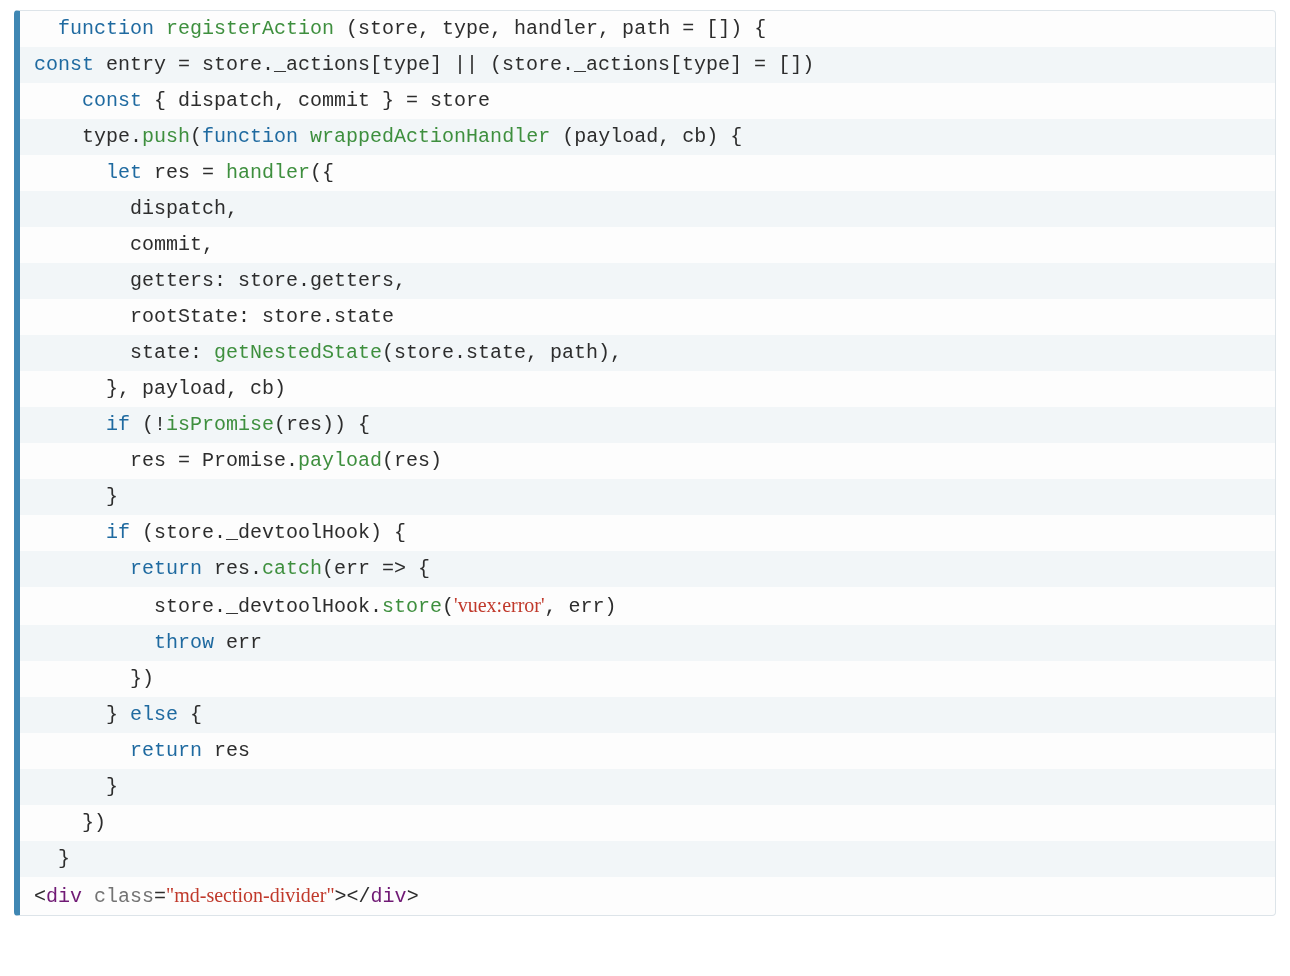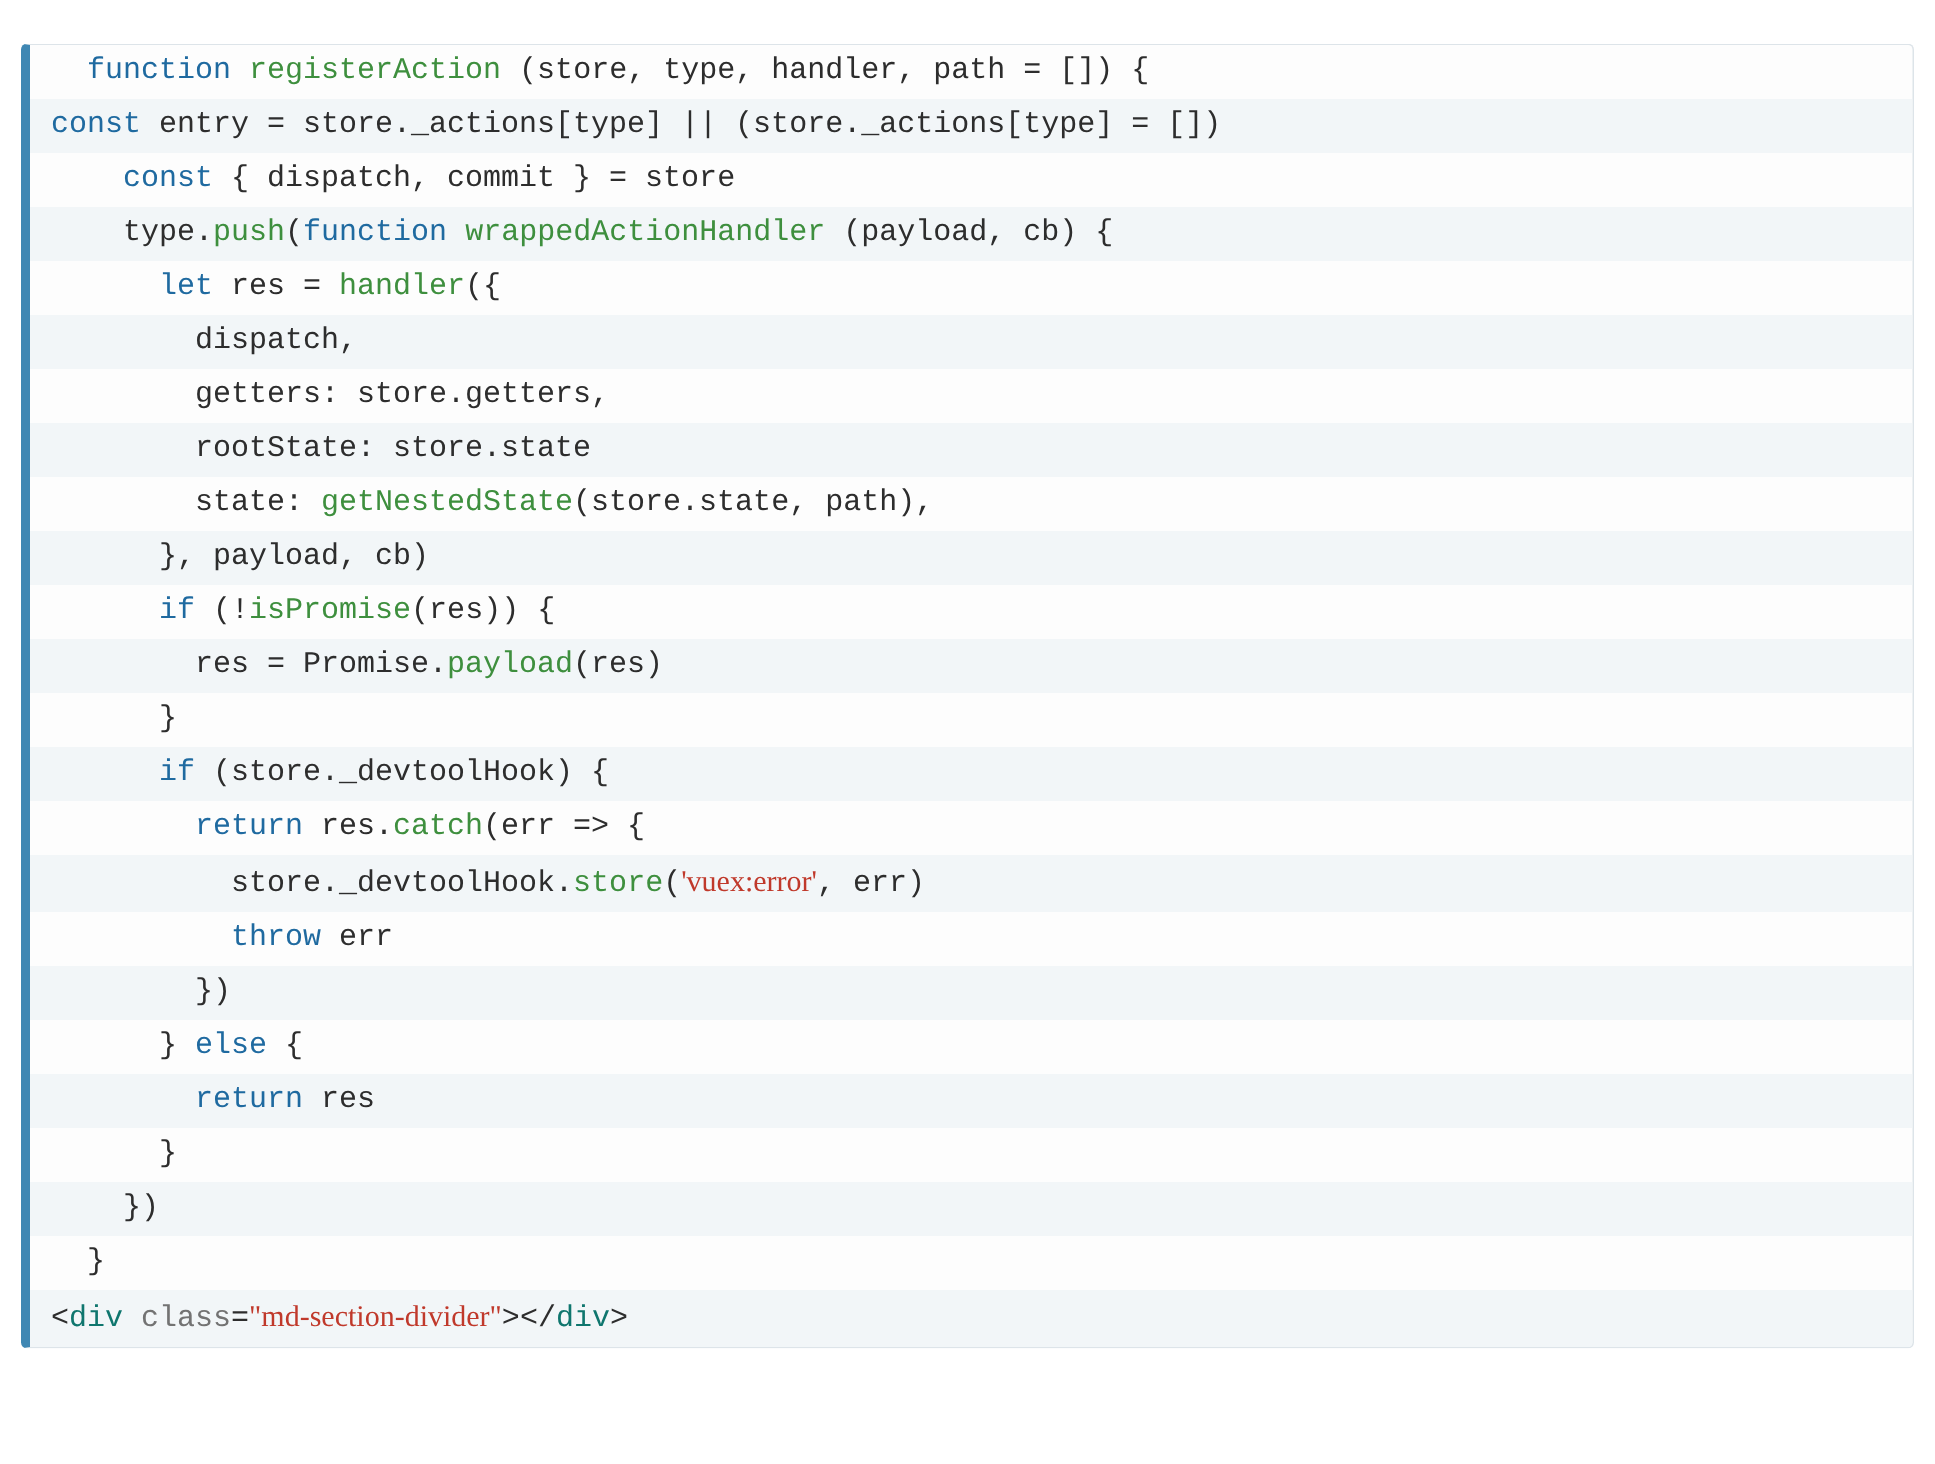--- a/index.html
+++ b/index.html
@@ -13,50 +13,50 @@
     height: 976px;
     box-sizing: border-box;
     padding: 10px 14px;
   }
   .code-block {
     border: 1px solid #dde4e9;
     border-left: 6px solid #3f87b3;
     border-radius: 4px;
     background: #fdfdfd;
     overflow: hidden;
-    margin-top: 19px;
   }
   .line {
     font-size: 20px;
     line-height: 36px;
     white-space: pre;
     padding-left: 14px;
     color: #2d2d2d;
   }
   .line:nth-child(even) {
     background: #f2f6f8;
   }
   
   .kw  { color: #1f6aa0; }  
   .fn  { color: #3e8f3e; }  
   .str { color: #c0392b; font-family: Liberation Serif, serif; }
-  .tag { color: #0f766e; }  
+  .tag { color: #701a75; }  
   .attr{ color: #737373; }  
 </style>
 </head>
 <body>
 
 <div class="wrap">
   <div class="code-block" id="code-block">
       <div class="line">  <span class="kw">function </span><span class="fn">registerAction </span><span>(store, type, handler, path = []) {</span></div>
       <div class="line"><span class="kw">const </span><span>entry = store._actions[type] || (store._actions[type] = [])</span></div>
       <div class="line">    <span class="kw">const </span><span>{ dispatch, commit } = store</span></div>
       <div class="line">    <span>type.</span><span class="fn">push</span><span>(</span><span class="kw">function </span><span class="fn">wrappedActionHandler </span><span>(payload, cb) {</span></div>
       <div class="line">      <span class="kw">let </span><span>res = </span><span class="fn">handler</span><span>({</span></div>
       <div class="line">        <span>dispatch,</span></div>
+      <div class="line">        <span>commit,</span></div>
       <div class="line">        <span>getters: store.getters,</span></div>
       <div class="line">        <span>rootState: store.state</span></div>
       <div class="line">        <span>state: </span><span class="fn">getNestedState</span><span>(store.state, path),</span></div>
       <div class="line">      <span>}, payload, cb)</span></div>
       <div class="line">      <span class="kw">if </span><span>(!</span><span class="fn">isPromise</span><span>(res)) {</span></div>
       <div class="line">        <span>res = Promise.</span><span class="fn">payload</span><span>(res)</span></div>
       <div class="line">      <span>}</span></div>
       <div class="line">      <span class="kw">if </span><span>(store._devtoolHook) {</span></div>
       <div class="line">        <span class="kw">return </span><span>res.</span><span class="fn">catch</span><span>(err =&gt; {</span></div>
       <div class="line">          <span>store._devtoolHook.</span><span class="fn">store</span><span>(</span><span class="str">'vuex:error'</span><span>, err)</span></div>

